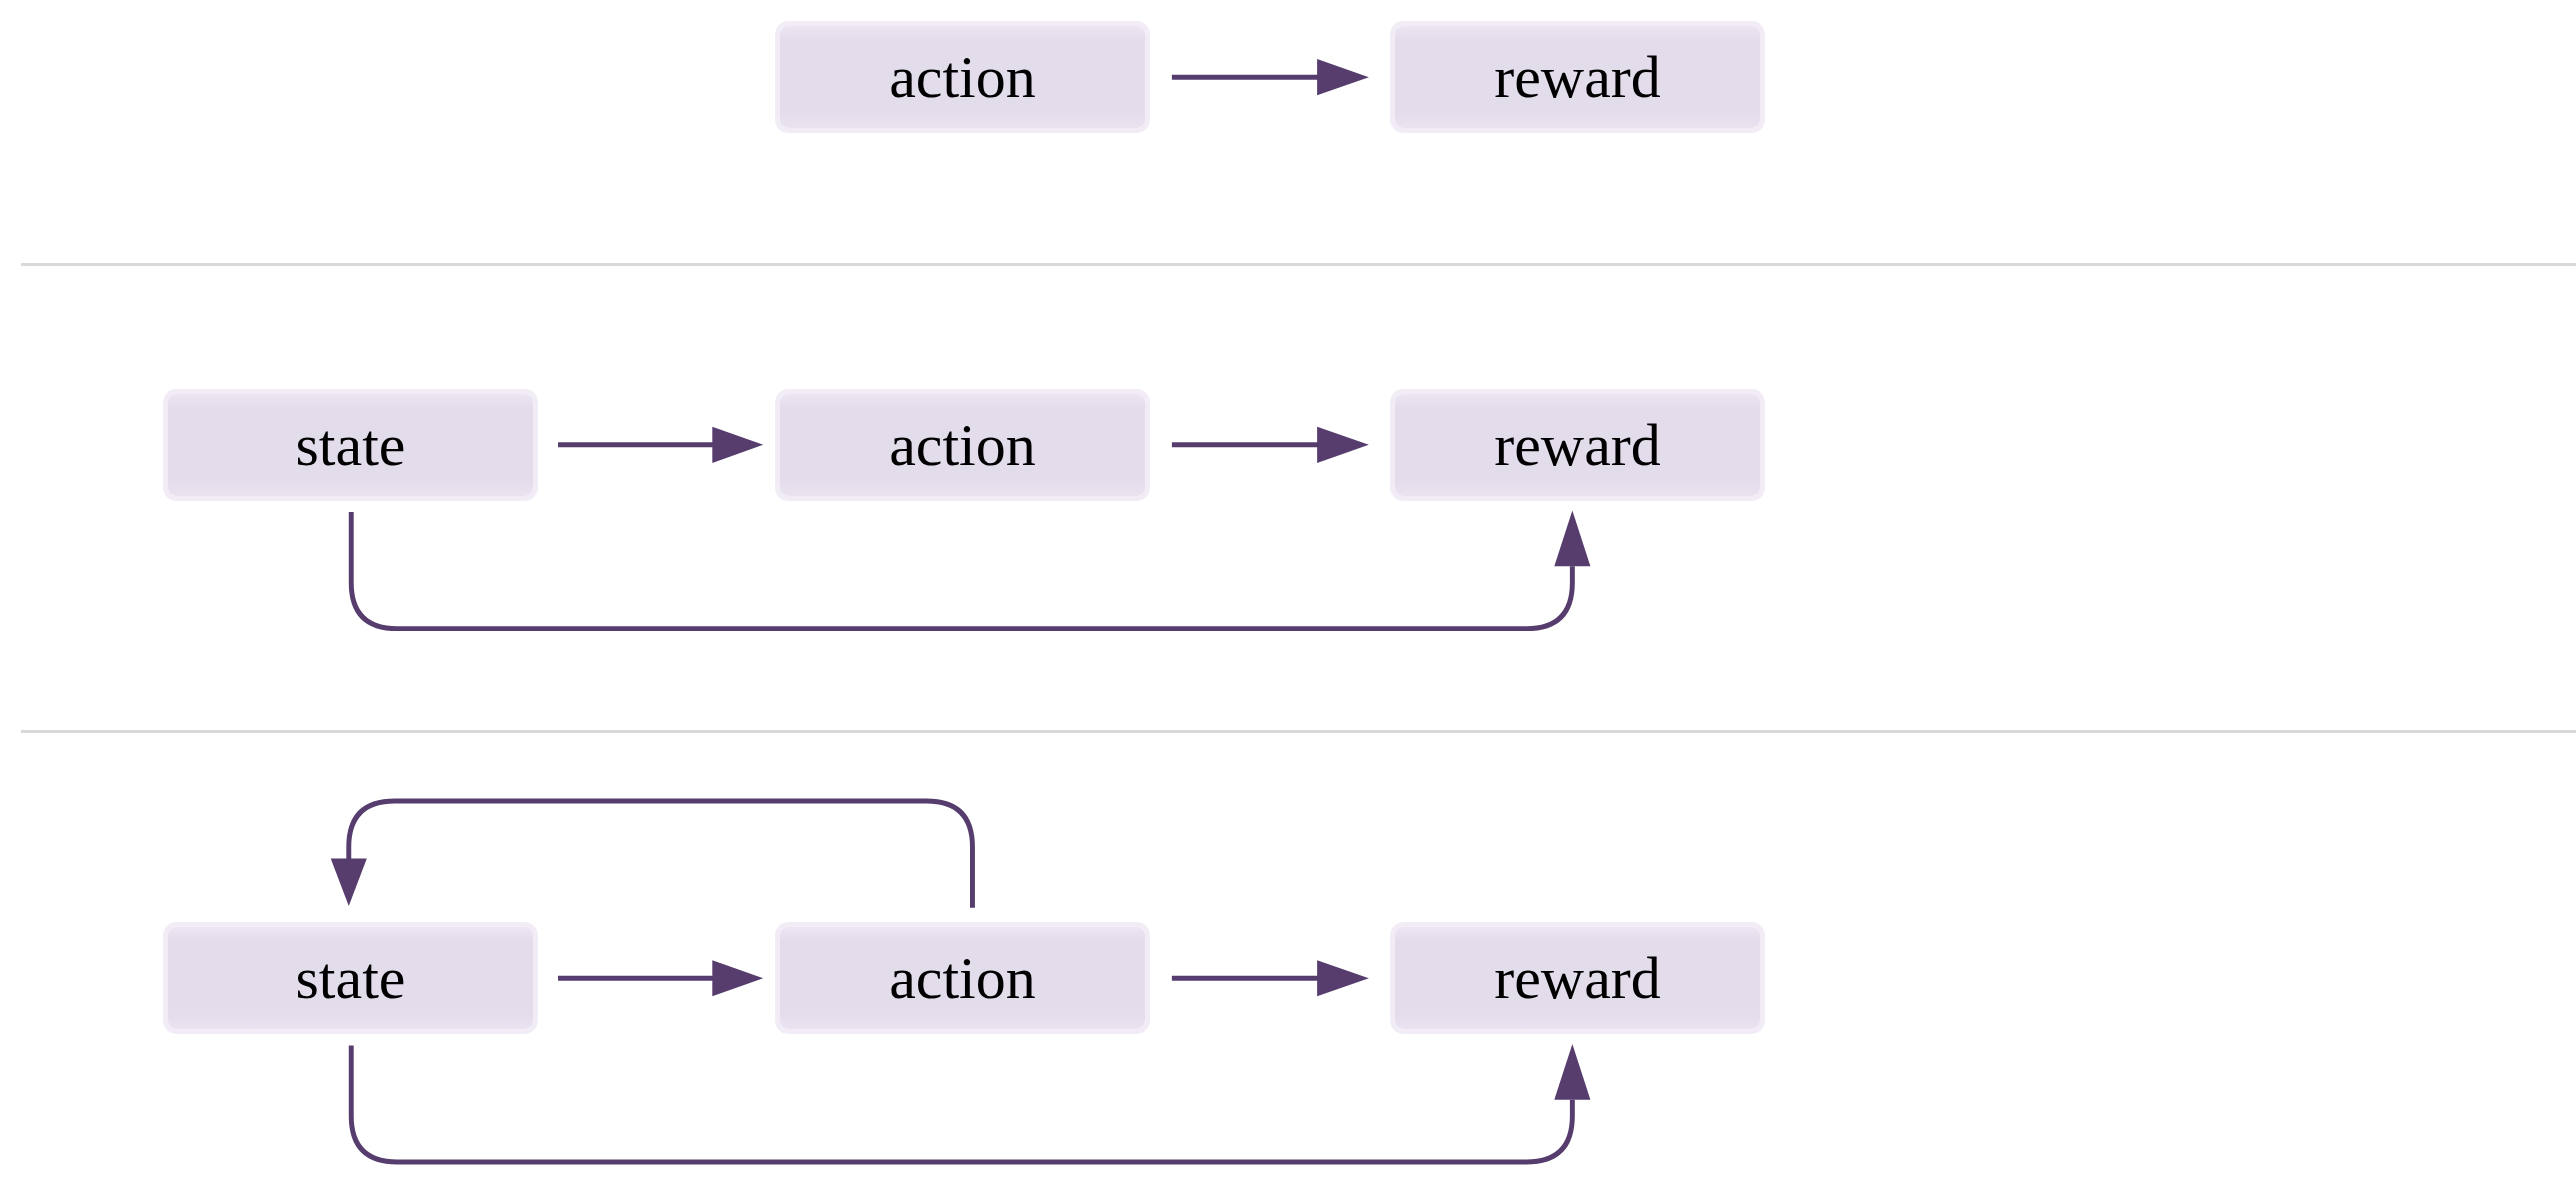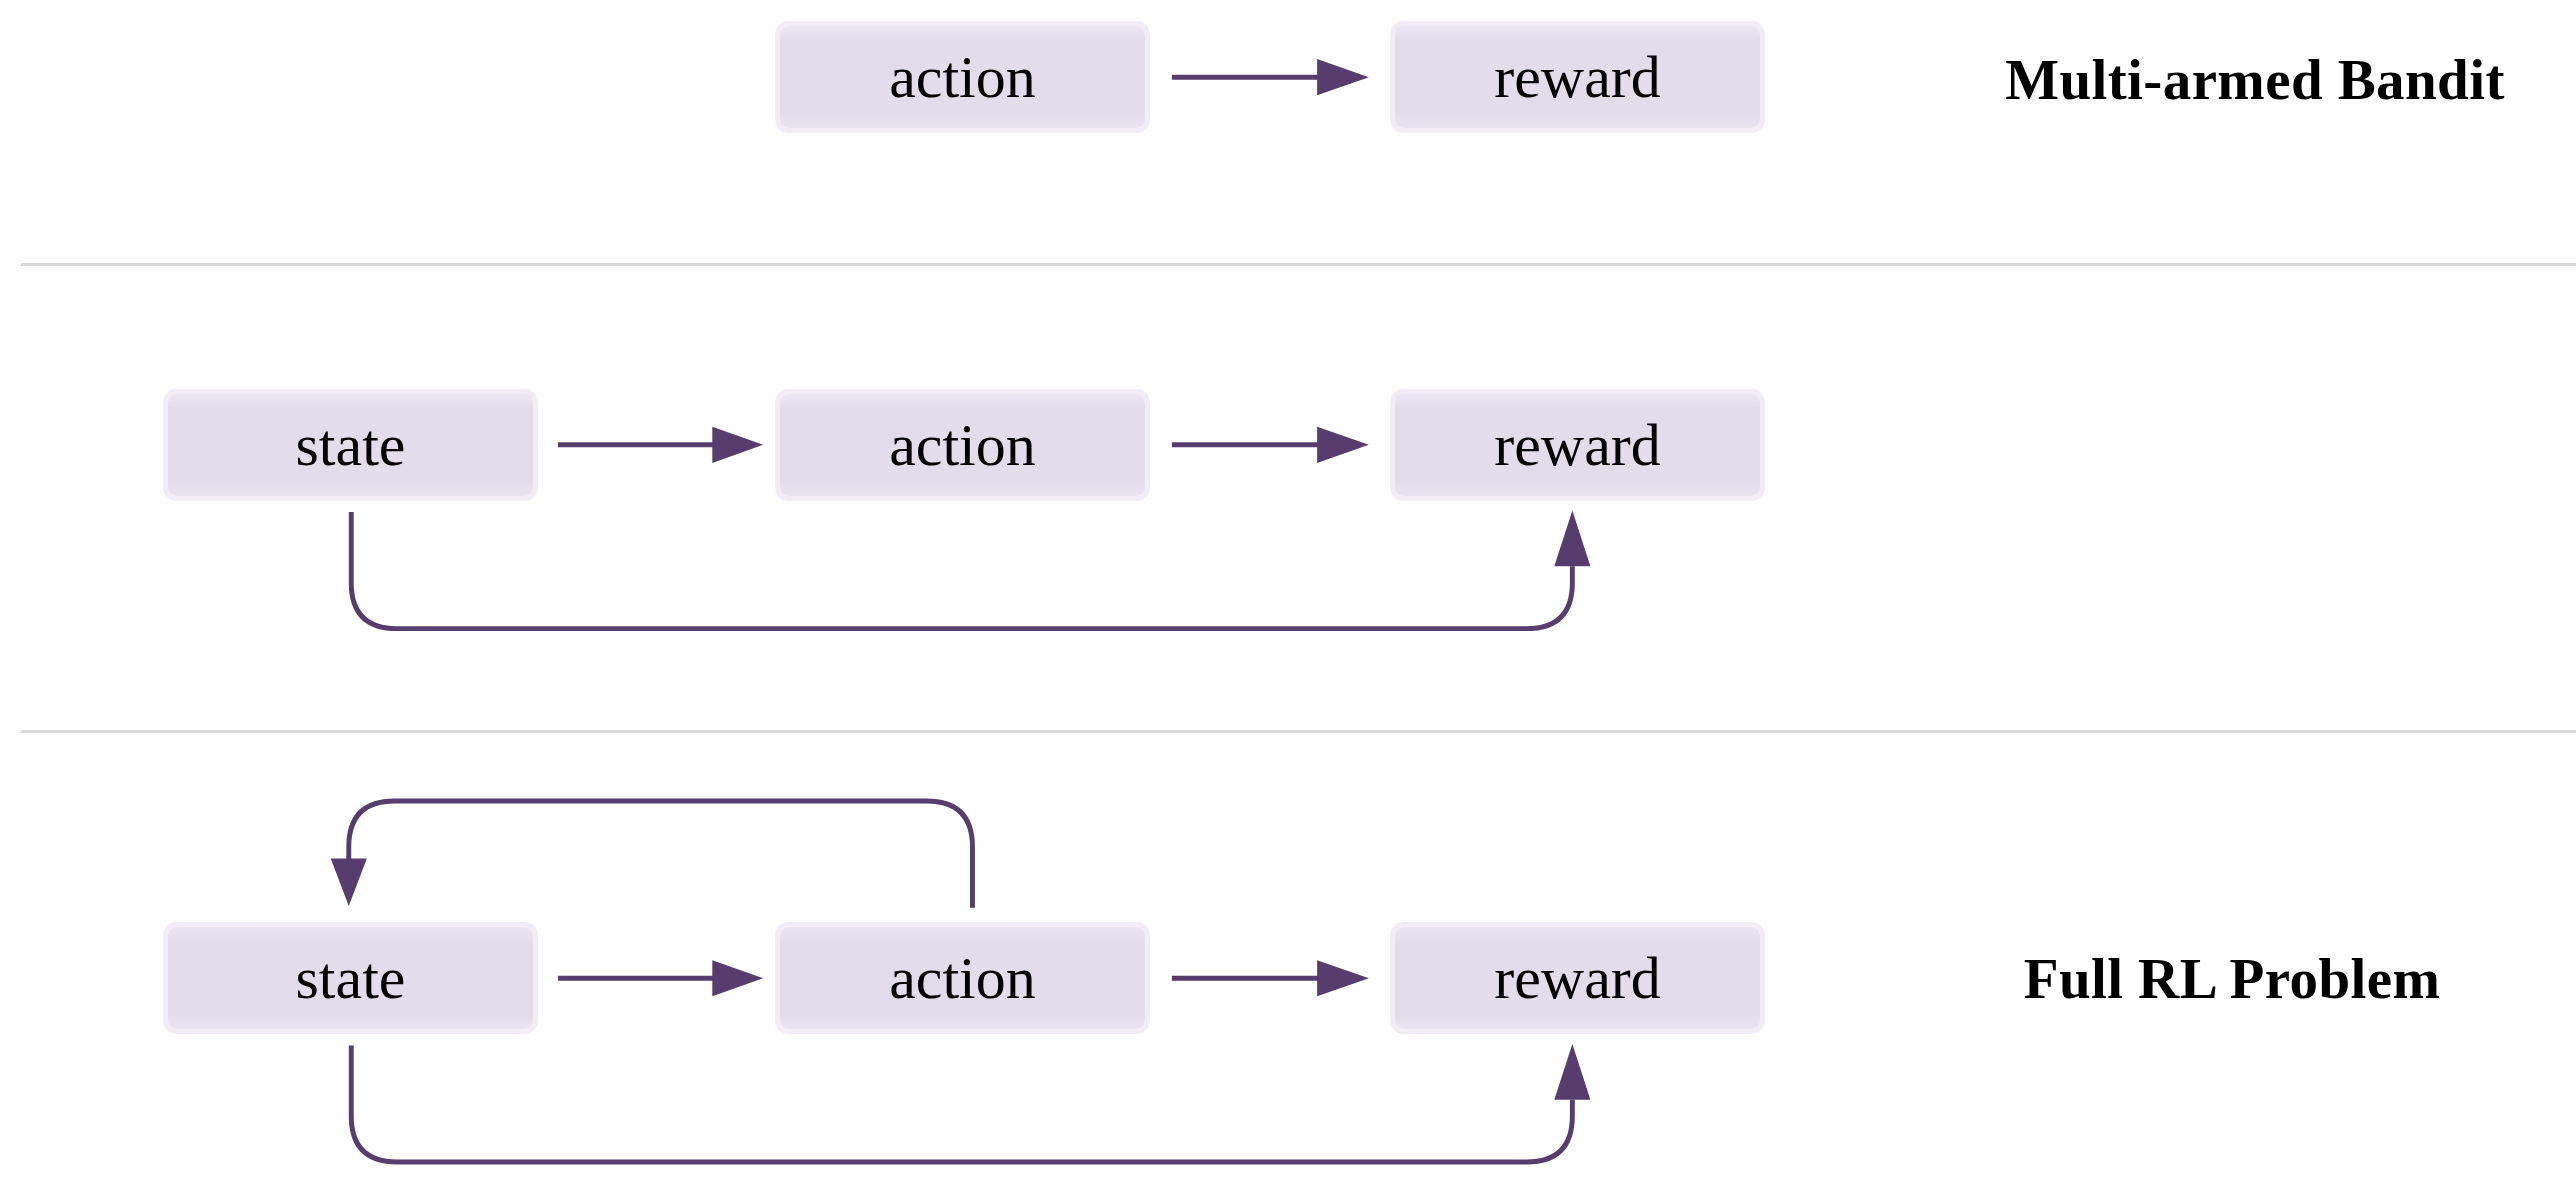--- a/index.html
+++ b/index.html
@@ -83,25 +83,23 @@
       <path class="curve" d="M 428 1274 L 428 1360 Q 428 1416 484 1416 L 1860 1416 Q 1916 1416 1916 1360 L 1916 1340"></path>
       <polygon class="head" points="1916,1272 1938,1340 1894,1340"></polygon>
     </g>
   </svg>
 
   <div class="divider d1"></div>
   <div class="divider d2"></div>
 
   <div class="node" style="left:780px;top:26px">action</div>
   <div class="node" style="left:1395px;top:26px">reward</div>
-  <div class="row-title" style="left:2255px;top:79px">Multi-armed Bandit</div>
 
   <div class="node" style="left:168px;top:394px">state</div>
   <div class="node" style="left:780px;top:394px">action</div>
   <div class="node" style="left:1395px;top:394px">reward</div>
 
   <div class="node" style="left:168px;top:927px">state</div>
   <div class="node" style="left:780px;top:927px">action</div>
   <div class="node" style="left:1395px;top:927px">reward</div>
-  <div class="row-title" style="left:2232px;top:978px">Full RL Problem</div>
 
 </div>
 
 
 </body></html>

